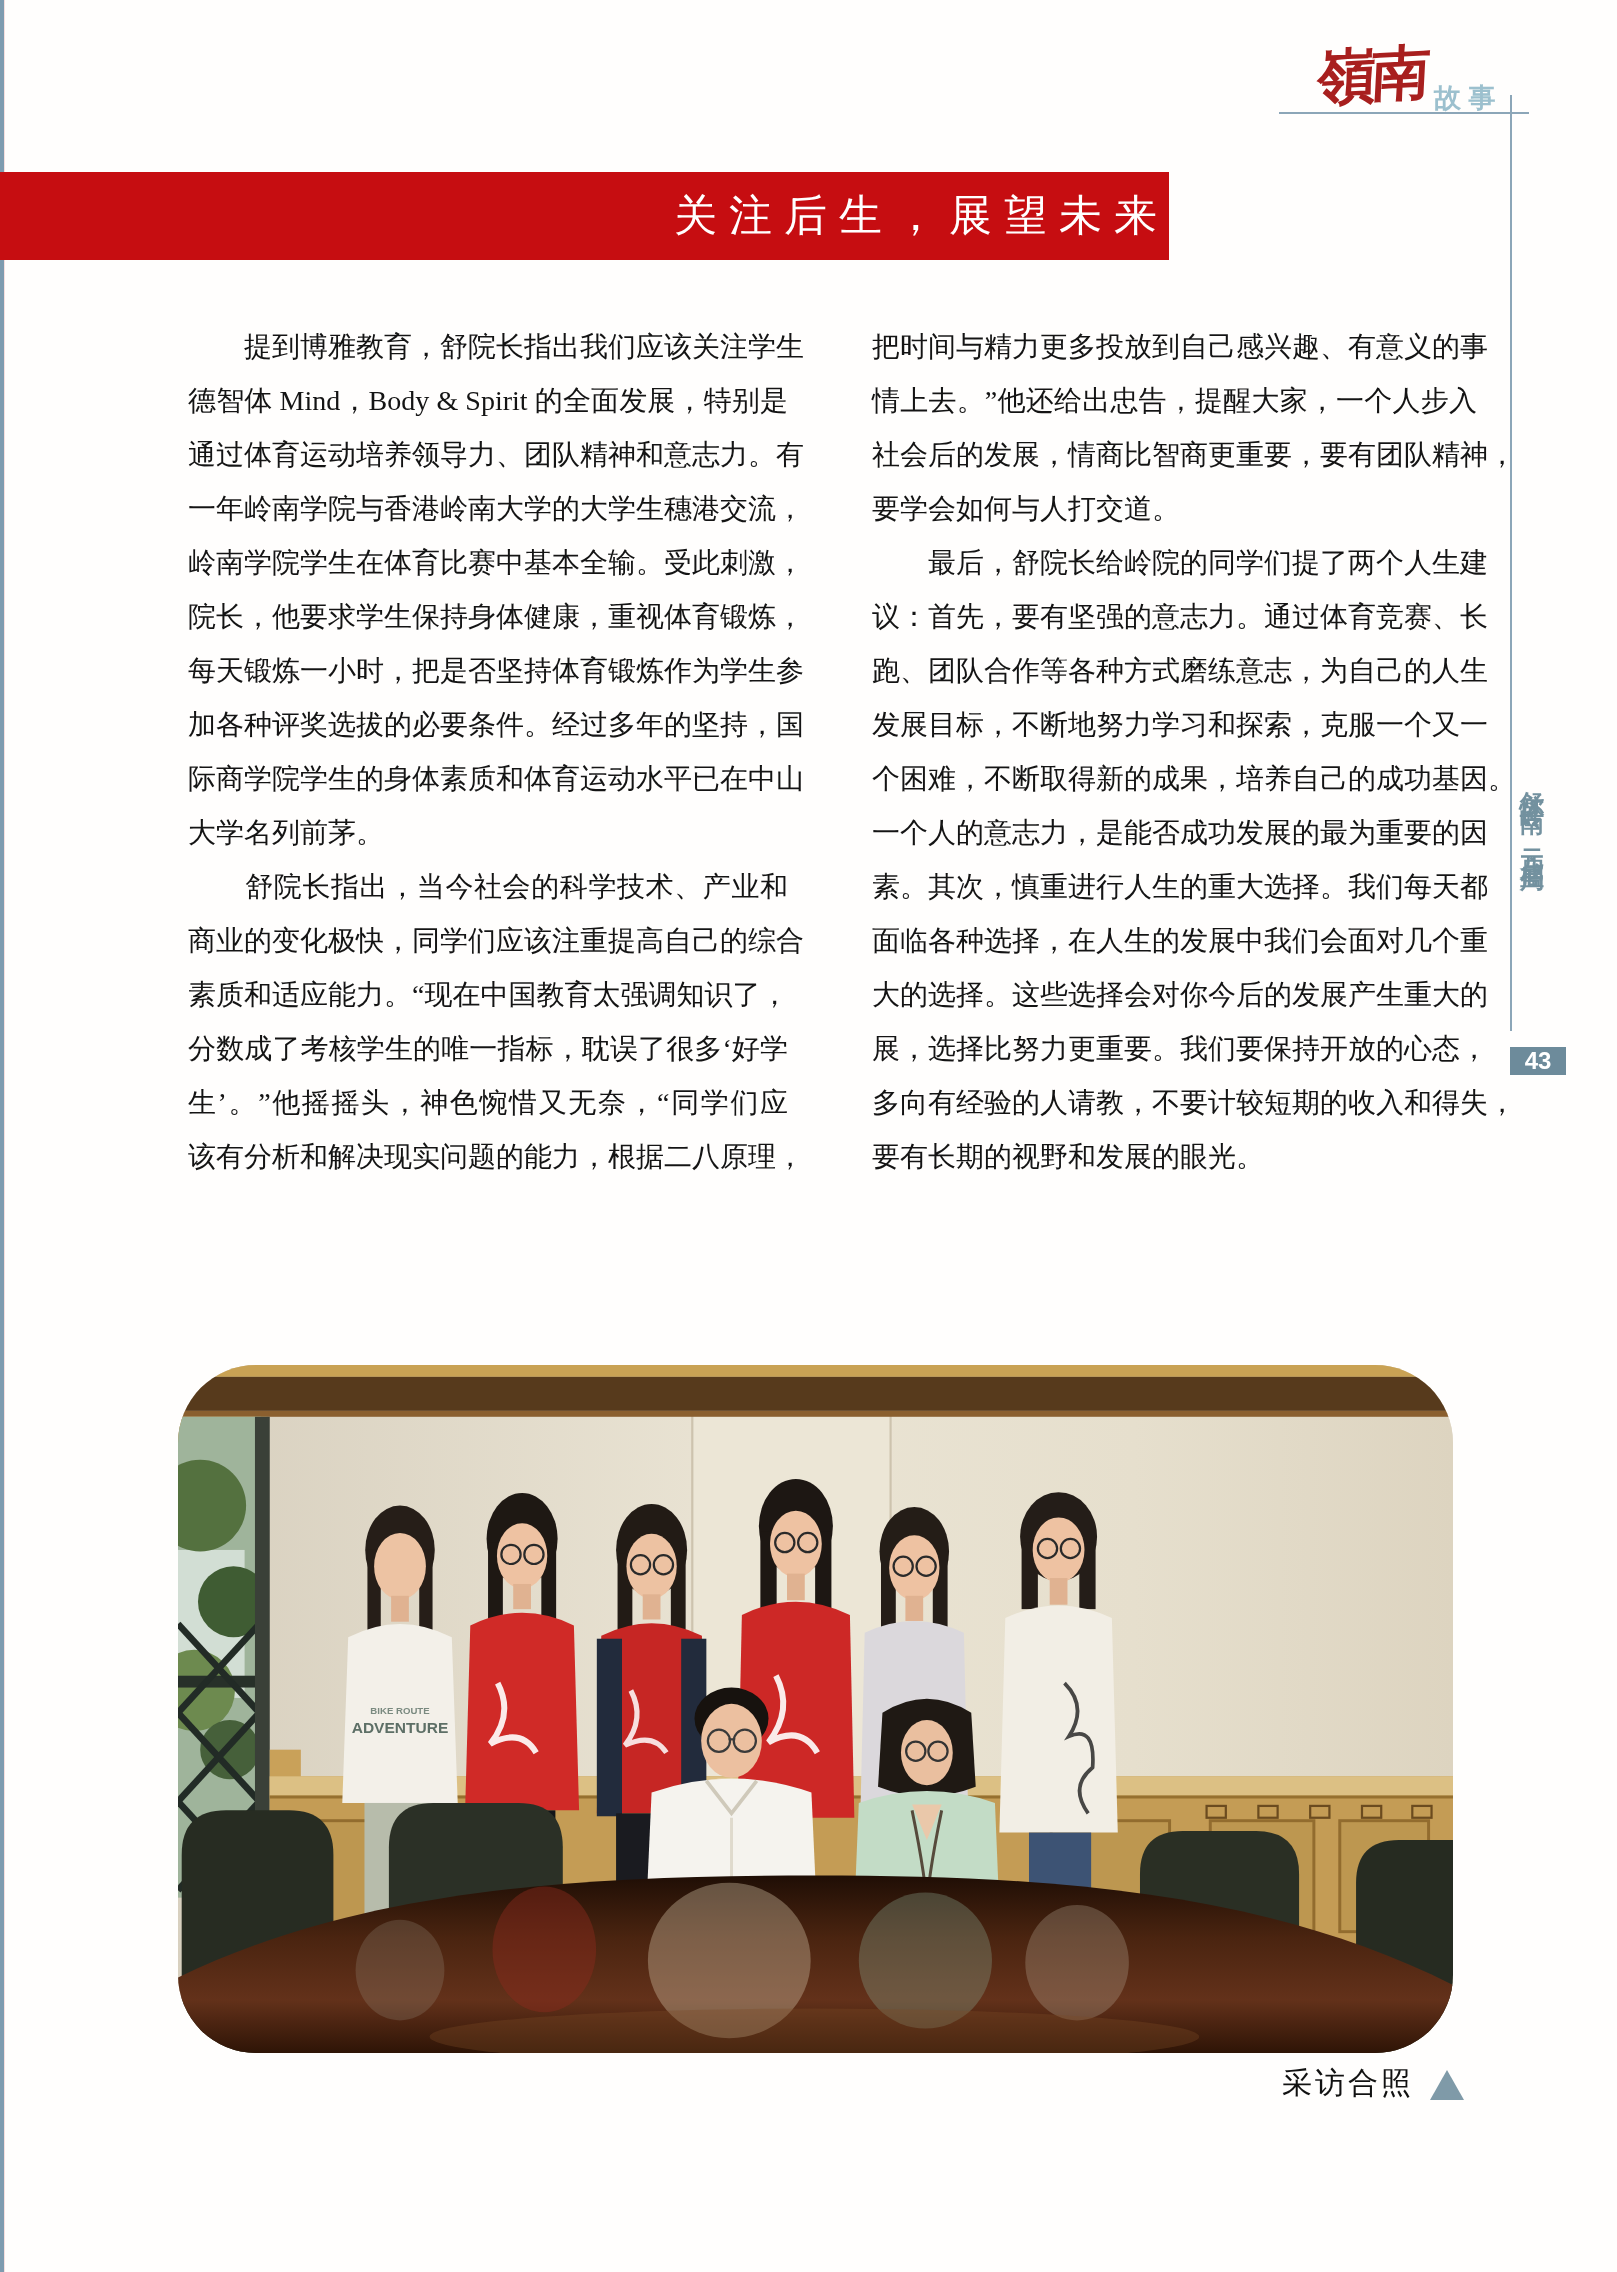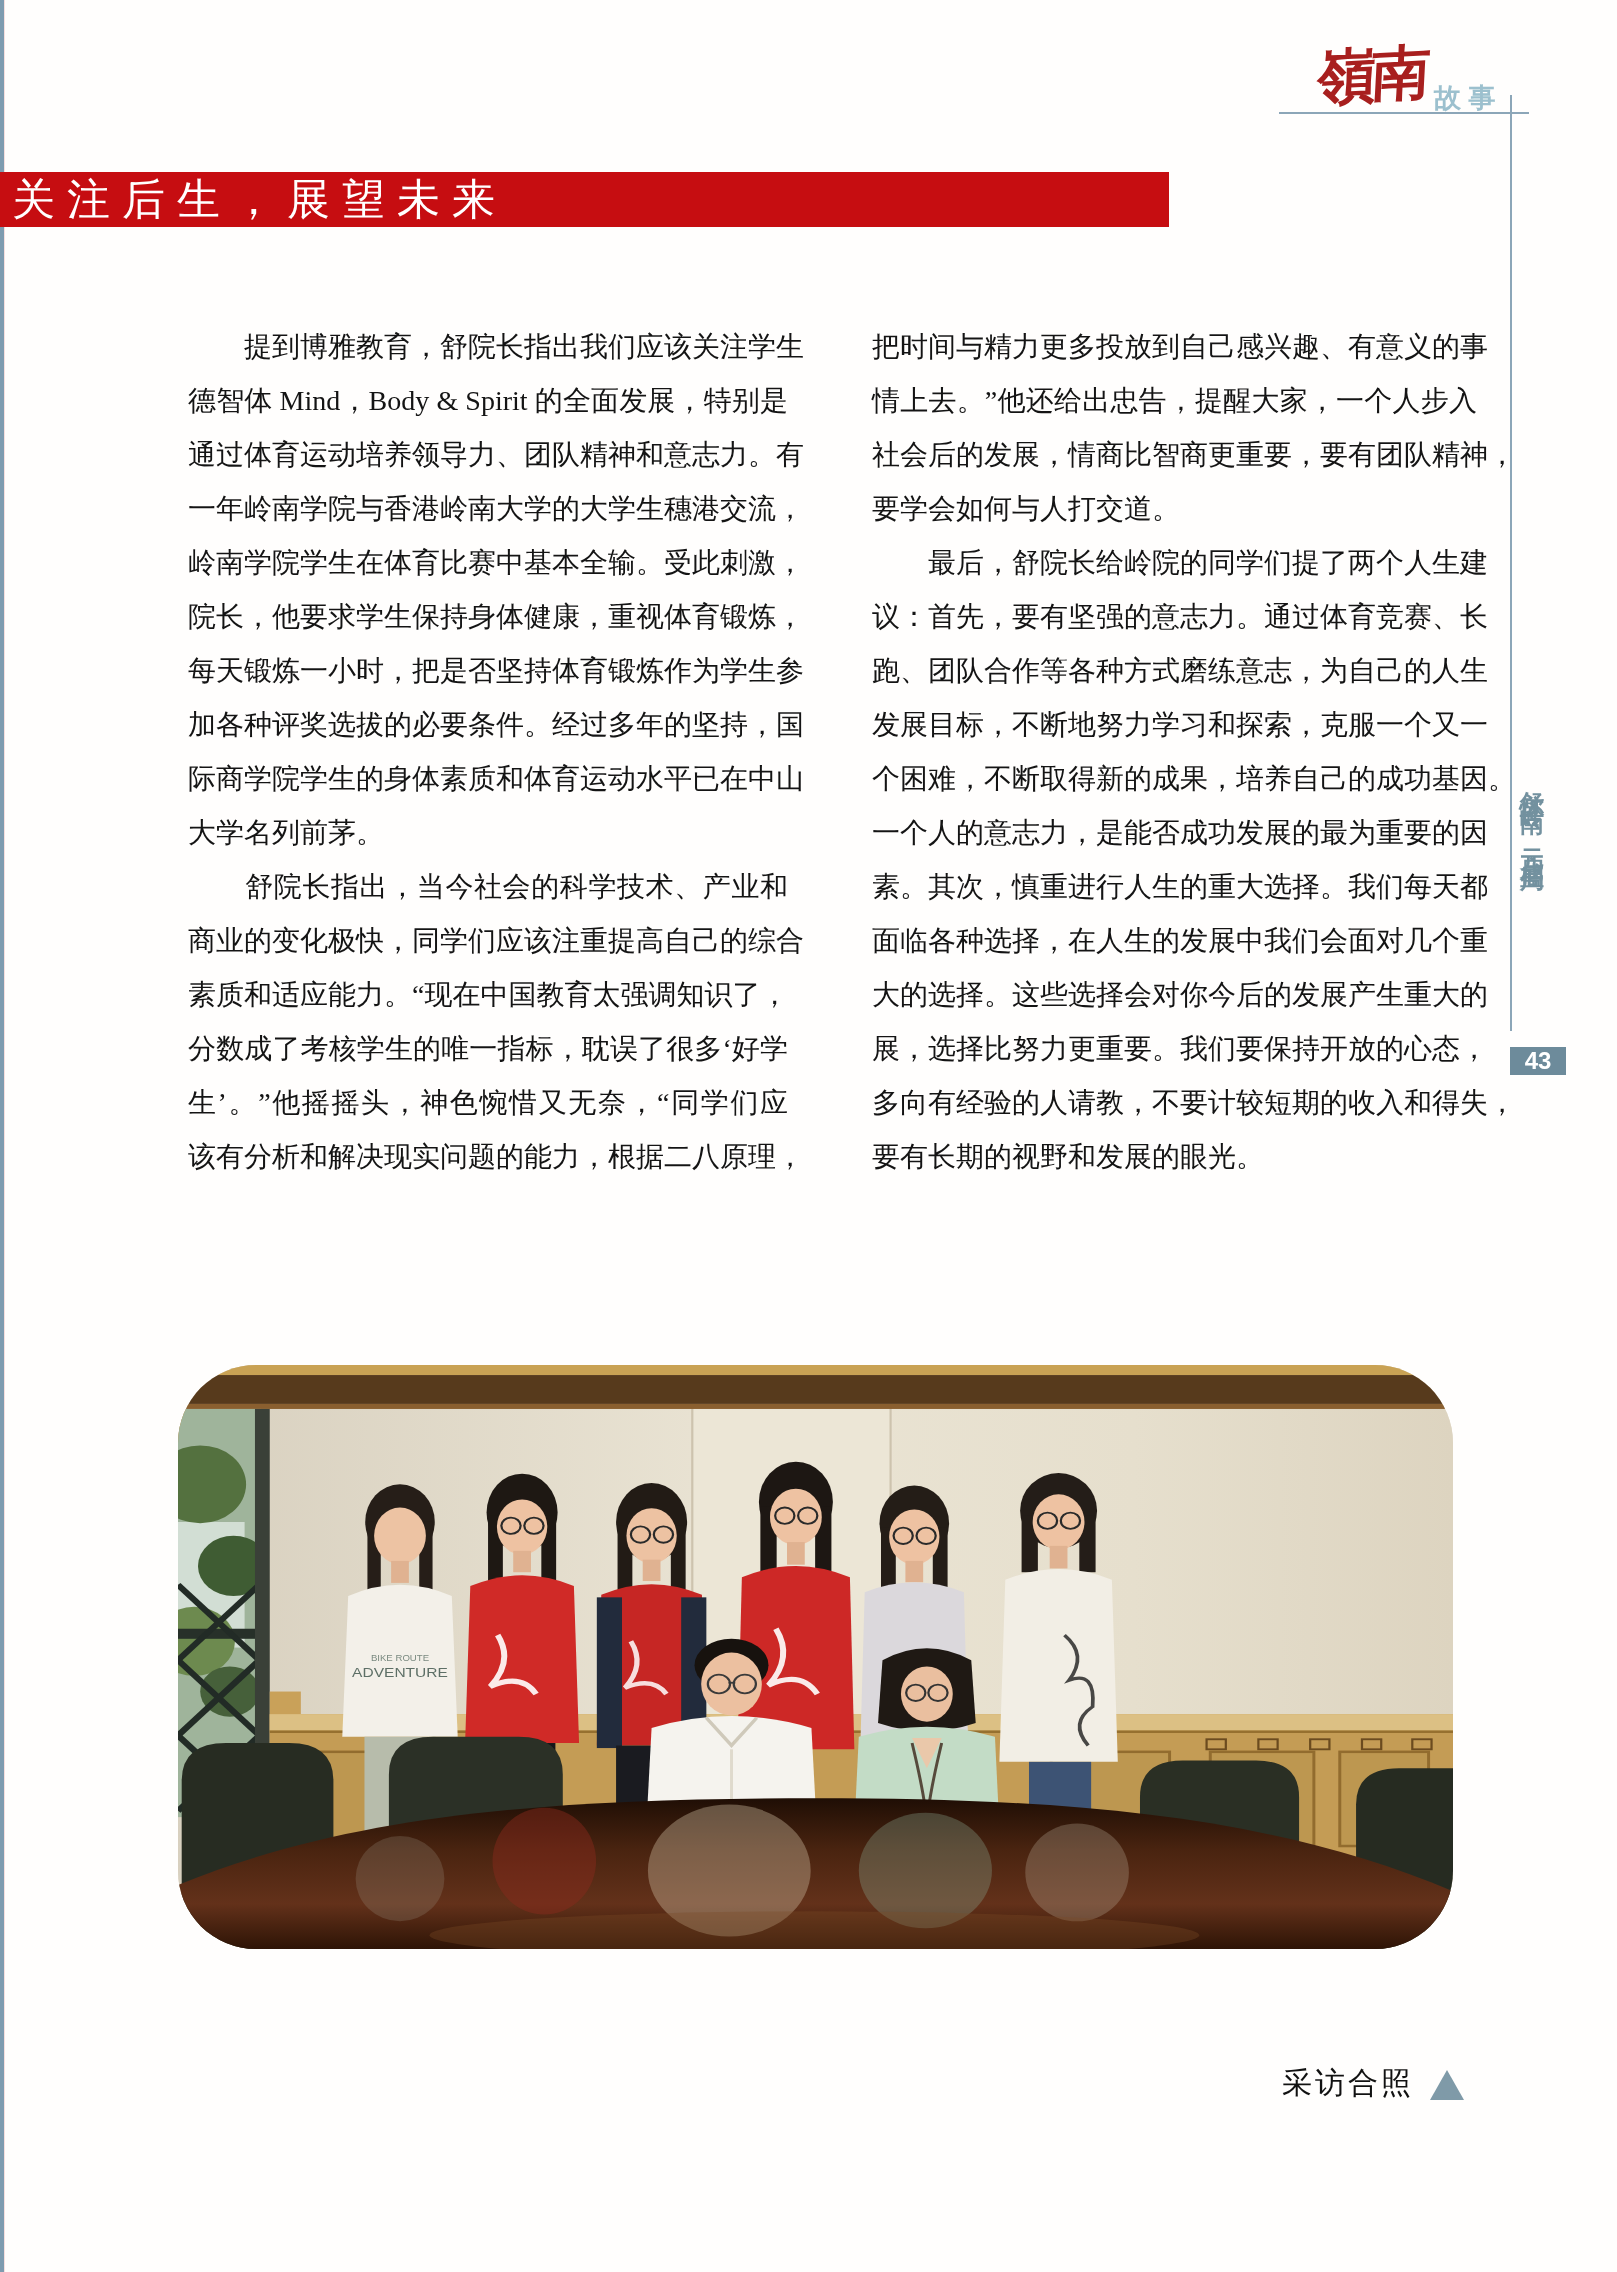--- a/index.html
+++ b/index.html
@@ -10,42 +10,42 @@
   .edge-line-pink{position:absolute;left:3.7px;top:0;width:1.5px;height:2273px;background:#f0c9c9;opacity:.6;}
   
   .logo-main{position:absolute;left:1317px;top:36px;font-size:59px;font-weight:bold;
              color:#a81f1e;letter-spacing:-4.4px;transform:rotate(-3deg) skewX(-6deg);
              font-family:"DejaVu Serif",serif;}
   .logo-sub{position:absolute;left:1434px;top:80px;font-size:27px;font-weight:bold;
             color:#9cc0ce;letter-spacing:7.4px;font-family:"DejaVu Serif",serif;}
   .masthead-hrule{position:absolute;left:1279px;top:112px;width:250px;height:2.2px;background:#8ca6b8;}
   .masthead-vrule{position:absolute;left:1510px;top:95px;width:2.2px;height:936px;background:#8ca6b8;}
   
-  .title-banner{position:absolute;left:0;top:172px;width:1169px;height:55px;background:#c60d11;
-                display:flex;align-items:center;justify-content:flex-start;}
+  .title-banner{position:absolute;left:0;top:172px;width:1169px;height:88px;background:#c60d11;
+                display:flex;align-items:center;justify-content:flex-end;}
   .title-banner span{color:#ffffff;font-size:43px;letter-spacing:12px;
                      font-family:"Liberation Sans","DejaVu Sans",sans-serif;padding-left:12px;}
   
   .col{position:absolute;top:320px;font-size:28px;color:#141414;}
   .col-left{left:143px;width:645px;}
   .col-right{left:827px;width:650px;}
   .line{height:54px;line-height:54px;text-align:justify;text-align-last:justify;white-space:nowrap;margin-left:45px;}
   .line.para-end{text-align-last:left;}
   
   .sidebar-vtext{position:absolute;left:1516px;top:771px;height:244px;
                  writing-mode:vertical-rl;text-orientation:upright;
                  font-size:24.4px;font-weight:bold;color:#73919f;letter-spacing:6.7px;
                  font-family:"DejaVu Serif",serif;}
   .page-num-box{position:absolute;left:1510px;top:1031px;width:56px;height:28px;background:#6d8b9b;
                 display:flex;align-items:center;justify-content:center;margin-top:16px;}
   .page-num-box span{color:#ffffff;font-size:24px;font-weight:bold;
                      font-family:"Liberation Sans","DejaVu Sans",sans-serif;}
   
-  .photo{position:absolute;left:178px;top:1365px;width:1275px;height:584px;
-         border-radius:78px;overflow:hidden;background:#e5ded0;}
+  .photo{position:absolute;left:178px;top:1365px;width:1275px;height:688px;
+         border-radius:78px;overflow:hidden;background:#e5ded0;font-weight:bold;}
   .photo svg{display:block;width:100%;height:100%;}
   
   .caption{position:absolute;left:1282px;top:2063px;display:flex;align-items:center;}
   .caption .cap-text{font-size:30px;color:#111;letter-spacing:3px;}
   .caption .tri{width:0;height:0;margin-left:16.3px;margin-top:3px;
                 border-left:17px solid transparent;border-right:17px solid transparent;
                 border-bottom:30px solid #7f9aa8;}
 </style>
 </head>
 <body>

